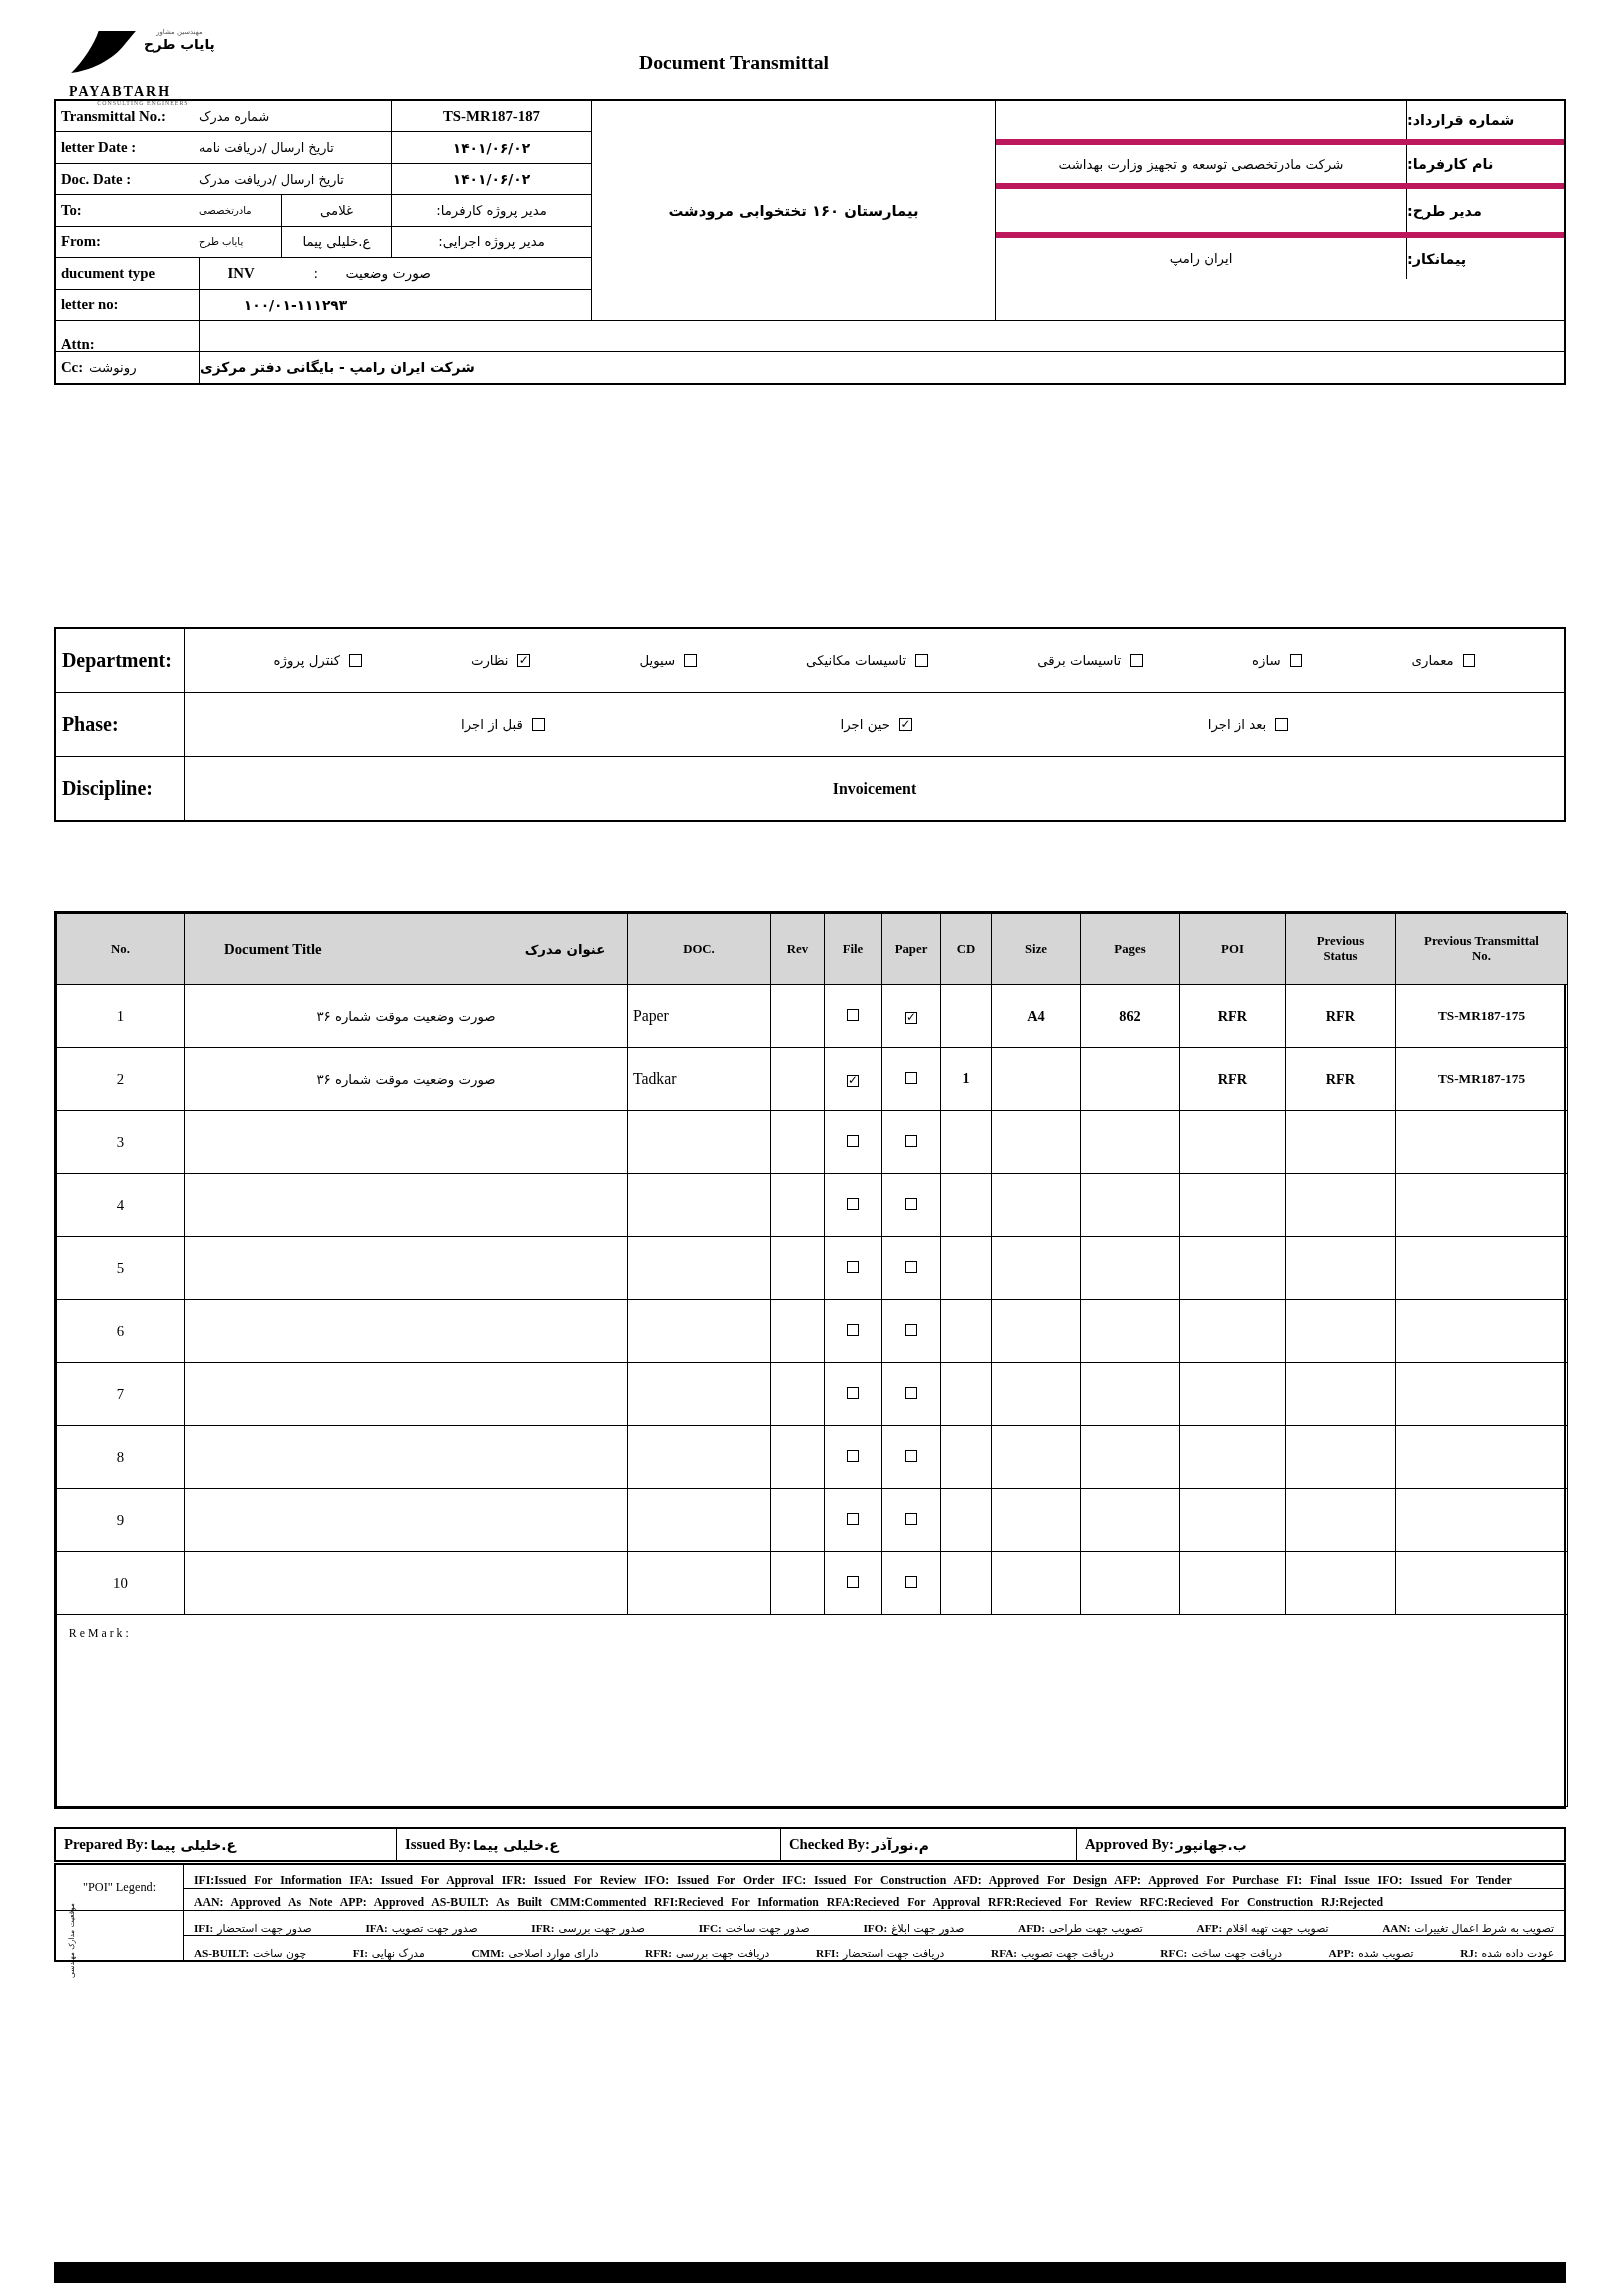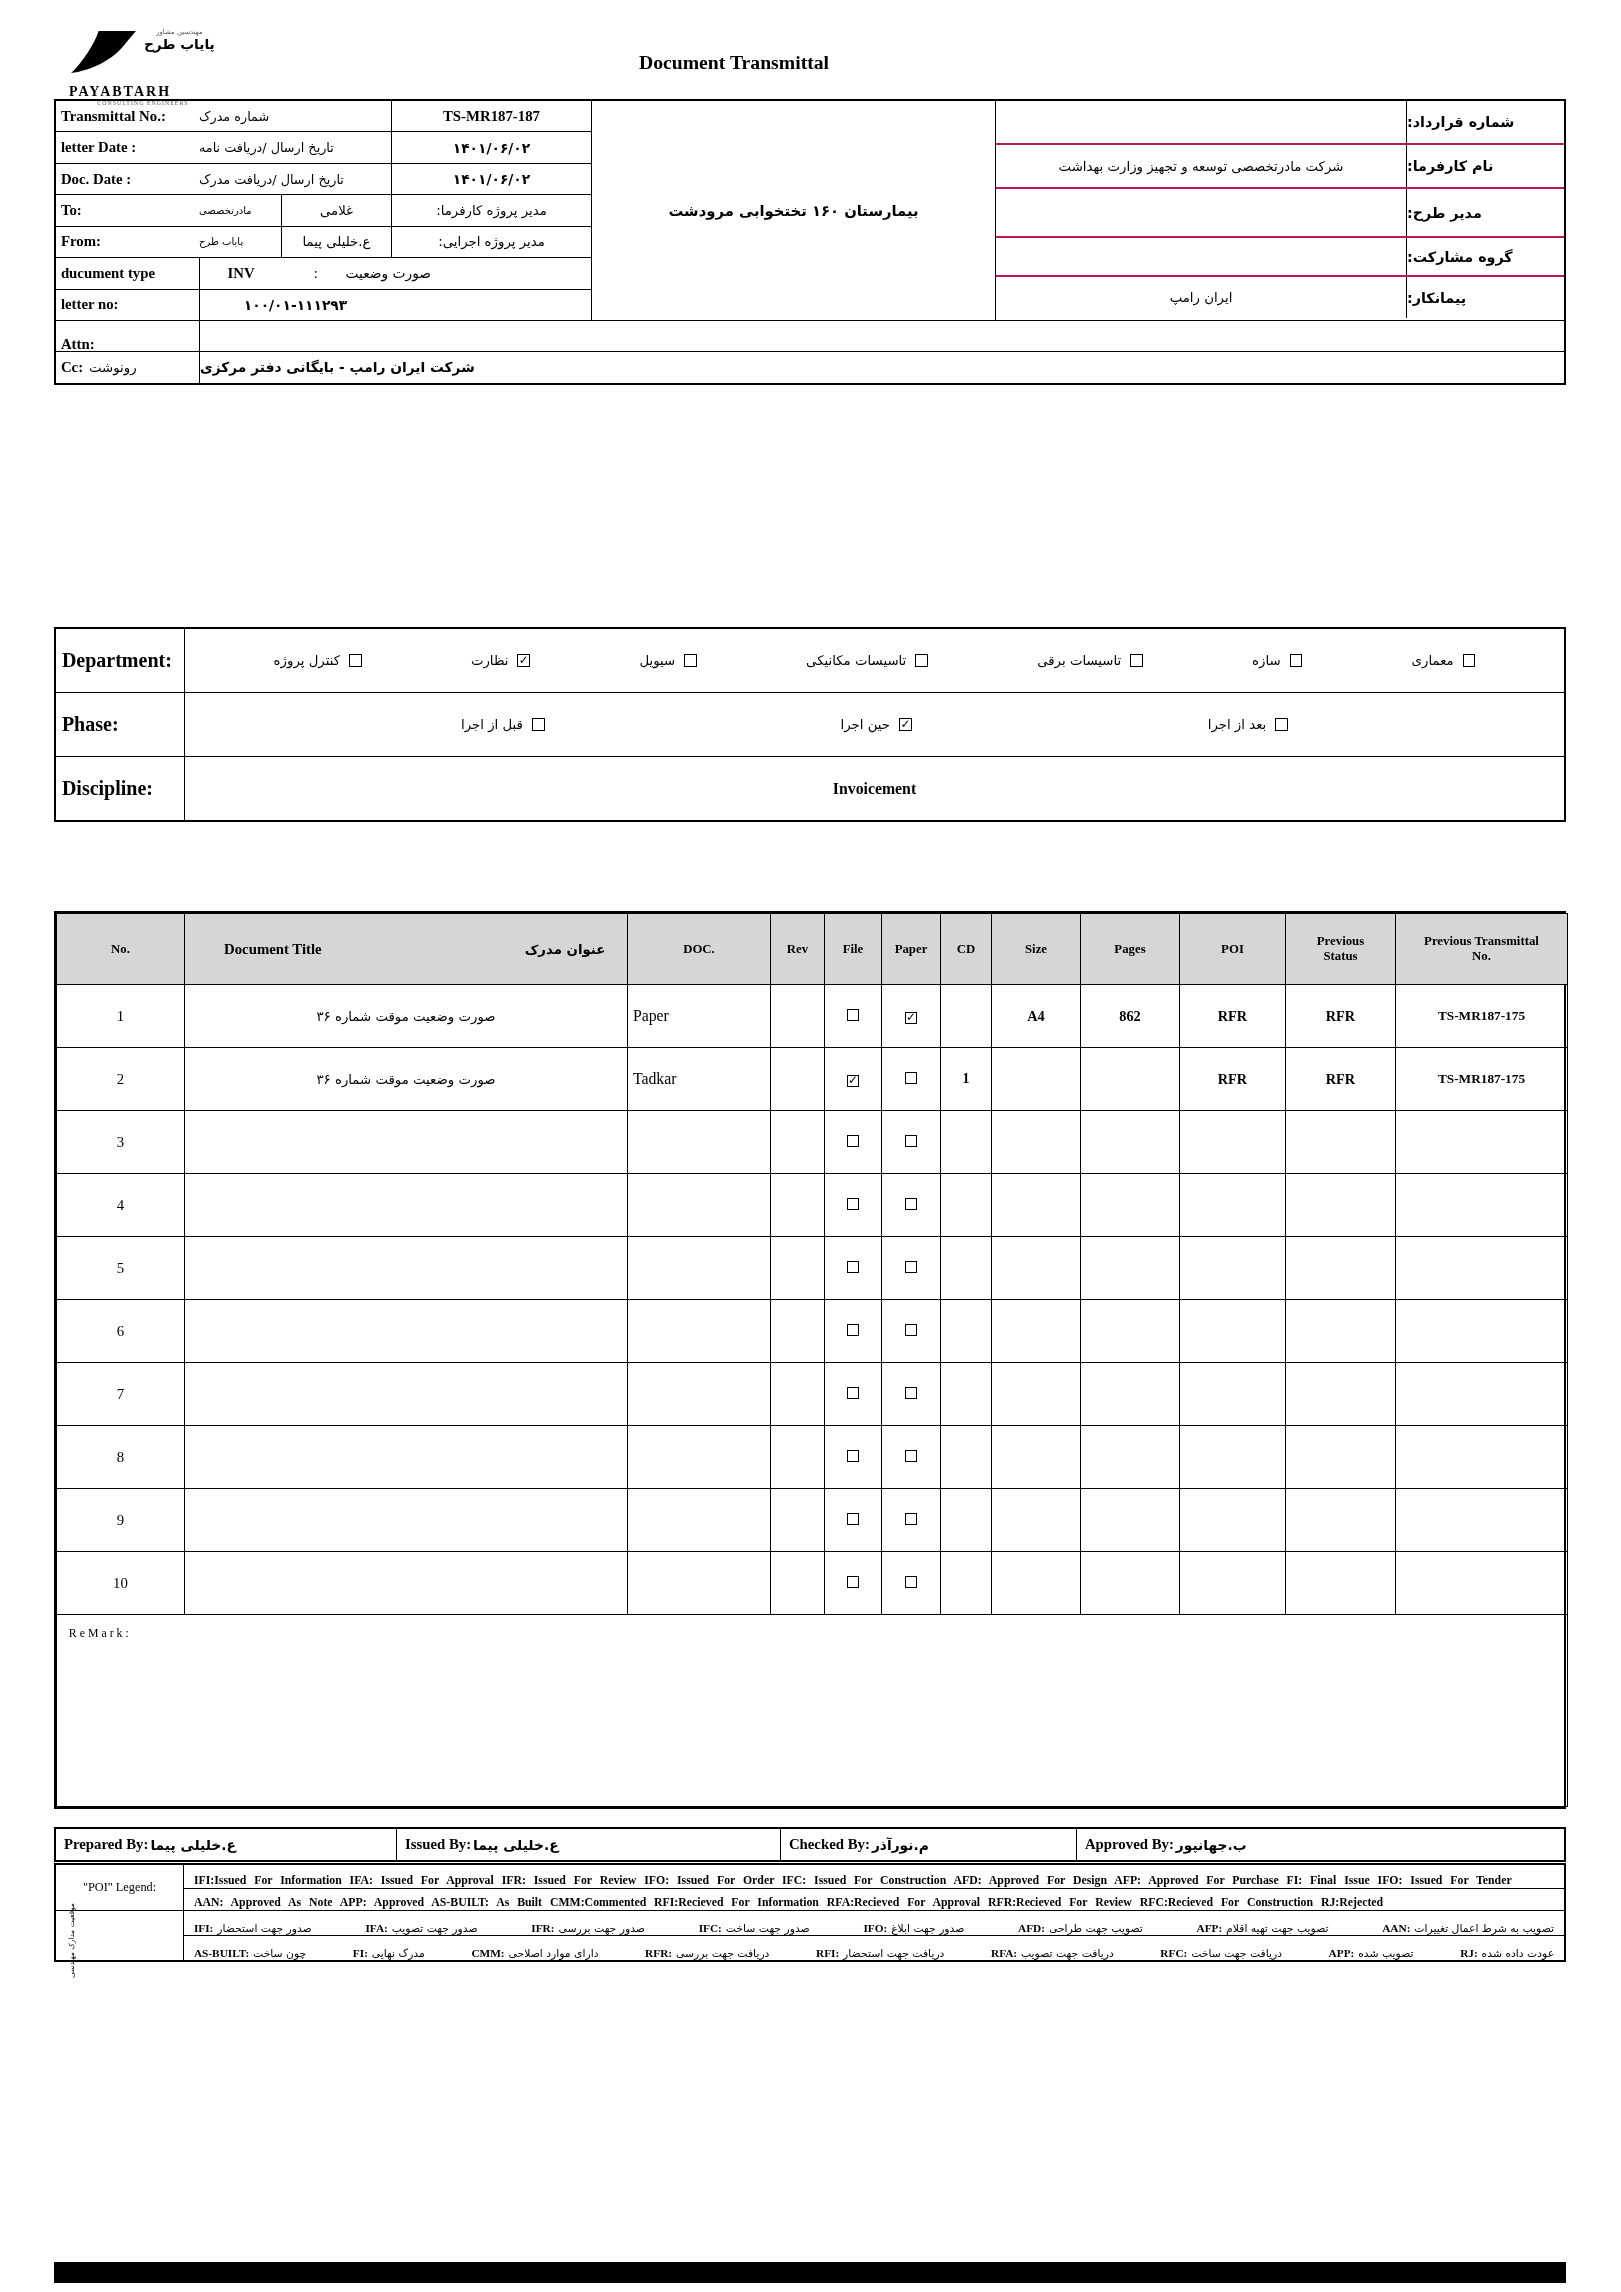--- a/index.html
+++ b/index.html
@@ -36,21 +36,21 @@
   .typerest { flex:1; padding-left:27.6px; font-size:14.8px; }
   .typerest .t-colon { margin-left:59px; }
   .typerest .t-fa { margin-left:27.6px; font-size:13.8px; }
   .typerest .t-val { font-weight:bold; }
   .letterno { width:192px; justify-content:center; font-size:13.8px; font-weight:bold; }
   .filler { flex:1; }
   .tt-center { position:absolute; left:535px; top:0; width:404px; height:219px; border-left:1px solid #000; display:flex; align-items:center; justify-content:center; }
   .project-name { font-size:14.8px; font-weight:bold; }
   .tt-right { position:absolute; left:939px; top:0; width:569px; height:219px; border-left:1px solid #000; display:flex; flex-direction:column; }
   .rt-row { display:flex; align-items:stretch; }
-  .rt-row:not(:last-child){ border-bottom:2px solid #be185d; }
+  .rt-row:not(:last-child){ border-bottom:6px solid #be185d; }
   .rt-val { flex:1; display:flex; align-items:center; justify-content:center; font-size:13.3px; }
   .rt-lbl { width:158px; border-left:1px solid #000; display:flex; align-items:center; justify-content:flex-end; padding-right:7.9px; font-size:14.3px; font-weight:bold; }
   .tt-attn { position:absolute; left:0; top:219px; width:100%; height:48px; border-top:1px solid #000; display:flex; }
   .tt-cc { position:absolute; left:0; top:250px; width:100%; height:31.5px; border-top:1px solid #000; display:flex; }
   .cc-lbl { width:143px; display:flex; align-items:center; padding-left:4.9px; gap:5.9px; }
   .cc-en { font-weight:bold; font-size:14.8px; }
   .cc-fa { font-size:13.3px; }
   .wide-val { flex:1; border-left:1px solid #000; display:flex; align-items:center; justify-content:flex-end; padding-right:9.9px; font-size:13.8px; font-weight:bold; }
 
   
@@ -189,24 +189,20 @@
         <div class="rt-val fa" dir="rtl"></div>
         <div class="rt-lbl fa" dir="rtl">شماره قرارداد:</div>
       </div>
       <div class="rt-row" style="height:44px">
         <div class="rt-val fa" dir="rtl">شرکت مادرتخصصی توسعه و تجهیز وزارت بهداشت</div>
         <div class="rt-lbl fa" dir="rtl">نام کارفرما:</div>
       </div>
       <div class="rt-row" style="height:49px">
         <div class="rt-val fa" dir="rtl"></div>
         <div class="rt-lbl fa" dir="rtl">مدیر طرح:</div>
-      </div>
-      <div class="rt-row" style="height:39px">
-        <div class="rt-val fa" dir="rtl"></div>
-        <div class="rt-lbl fa" dir="rtl">گروه مشارکت:</div>
       </div>
       <div class="rt-row" style="height:41px">
         <div class="rt-val fa" dir="rtl">ایران رامپ</div>
         <div class="rt-lbl fa" dir="rtl">پیمانکار:</div>
       </div>
     </div>
 
     <div class="tt-attn">
       <div class="cell lbl-en">Attn:</div>
       <div class="wide-val fa" dir="rtl"></div>

